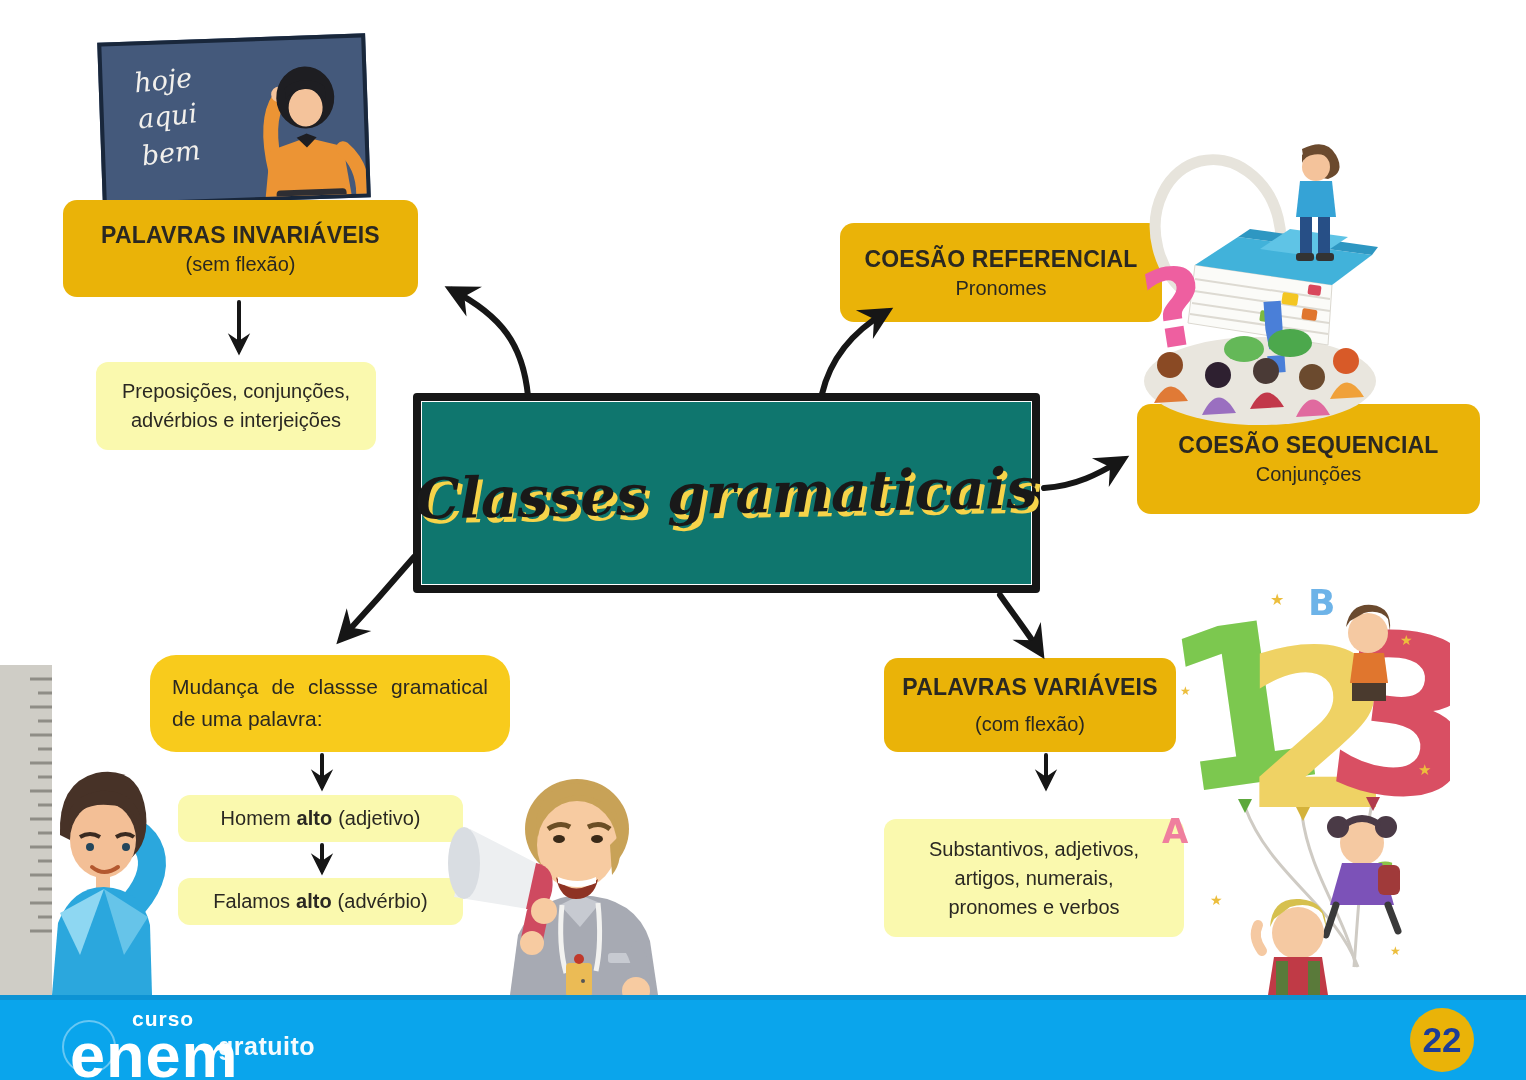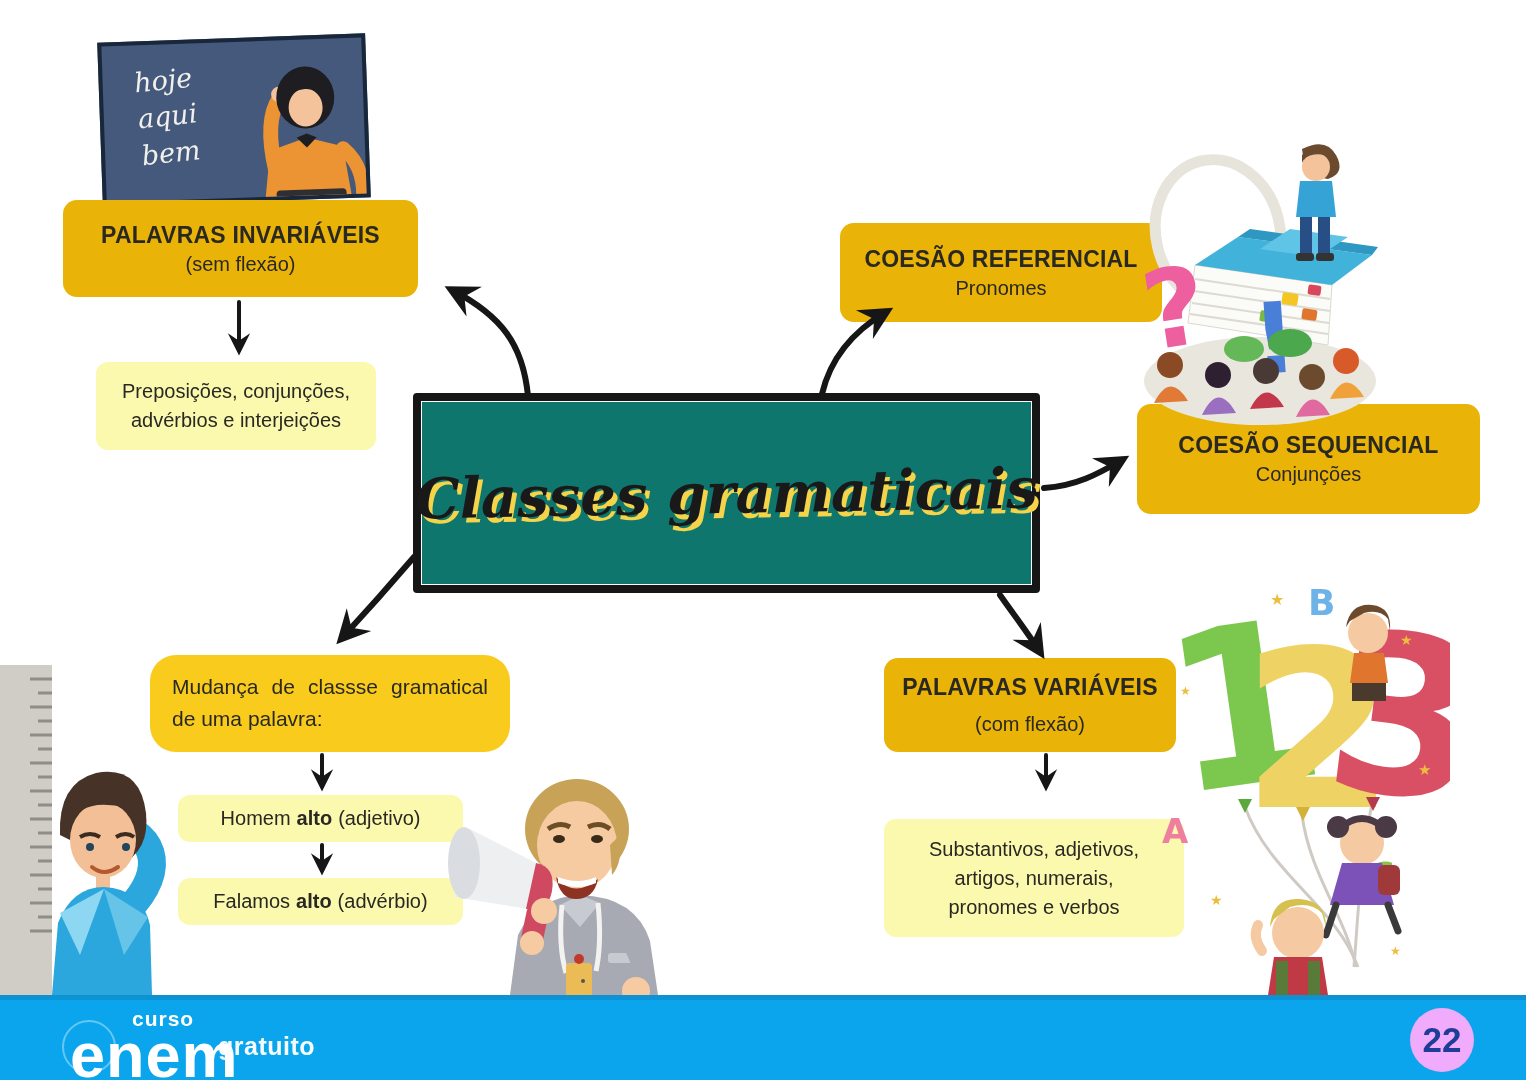--- a/index.html
+++ b/index.html
@@ -61,21 +61,21 @@
   .logo{position:absolute;left:70px;top:6px;color:#fff;line-height:1;}
   .logo-curso{position:absolute;left:62px;top:2px;font-size:21px;font-weight:bold;letter-spacing:1px;}
   .logo-enem{position:absolute;left:0px;top:18px;font-size:63px;font-weight:bold;letter-spacing:1px;}
   .logo-gratuito{position:absolute;left:148px;top:28px;font-size:25px;font-weight:bold;letter-spacing:.5px;opacity:.96;}
   .logo-ring{
     position:absolute;left:-8px;top:14px;width:54px;height:54px;border-radius:50%;
     border:2px solid rgba(255,255,255,.38);
   }
   .page-badge{
     position:absolute;left:1410px;top:8px;width:64px;height:64px;border-radius:50%;
-    background:#f0abfc;display:flex;align-items:center;justify-content:center;
+    background:#eab308;display:flex;align-items:center;justify-content:center;
     font-size:35px;font-weight:bold;color:#1E3D96;
   }
   
   #arrows{left:0;top:0;pointer-events:none;}
   svg text{font-family:"DejaVu Sans",sans-serif;}
 </style>
 </head>
 <body>
 
 <div id="canvas">

